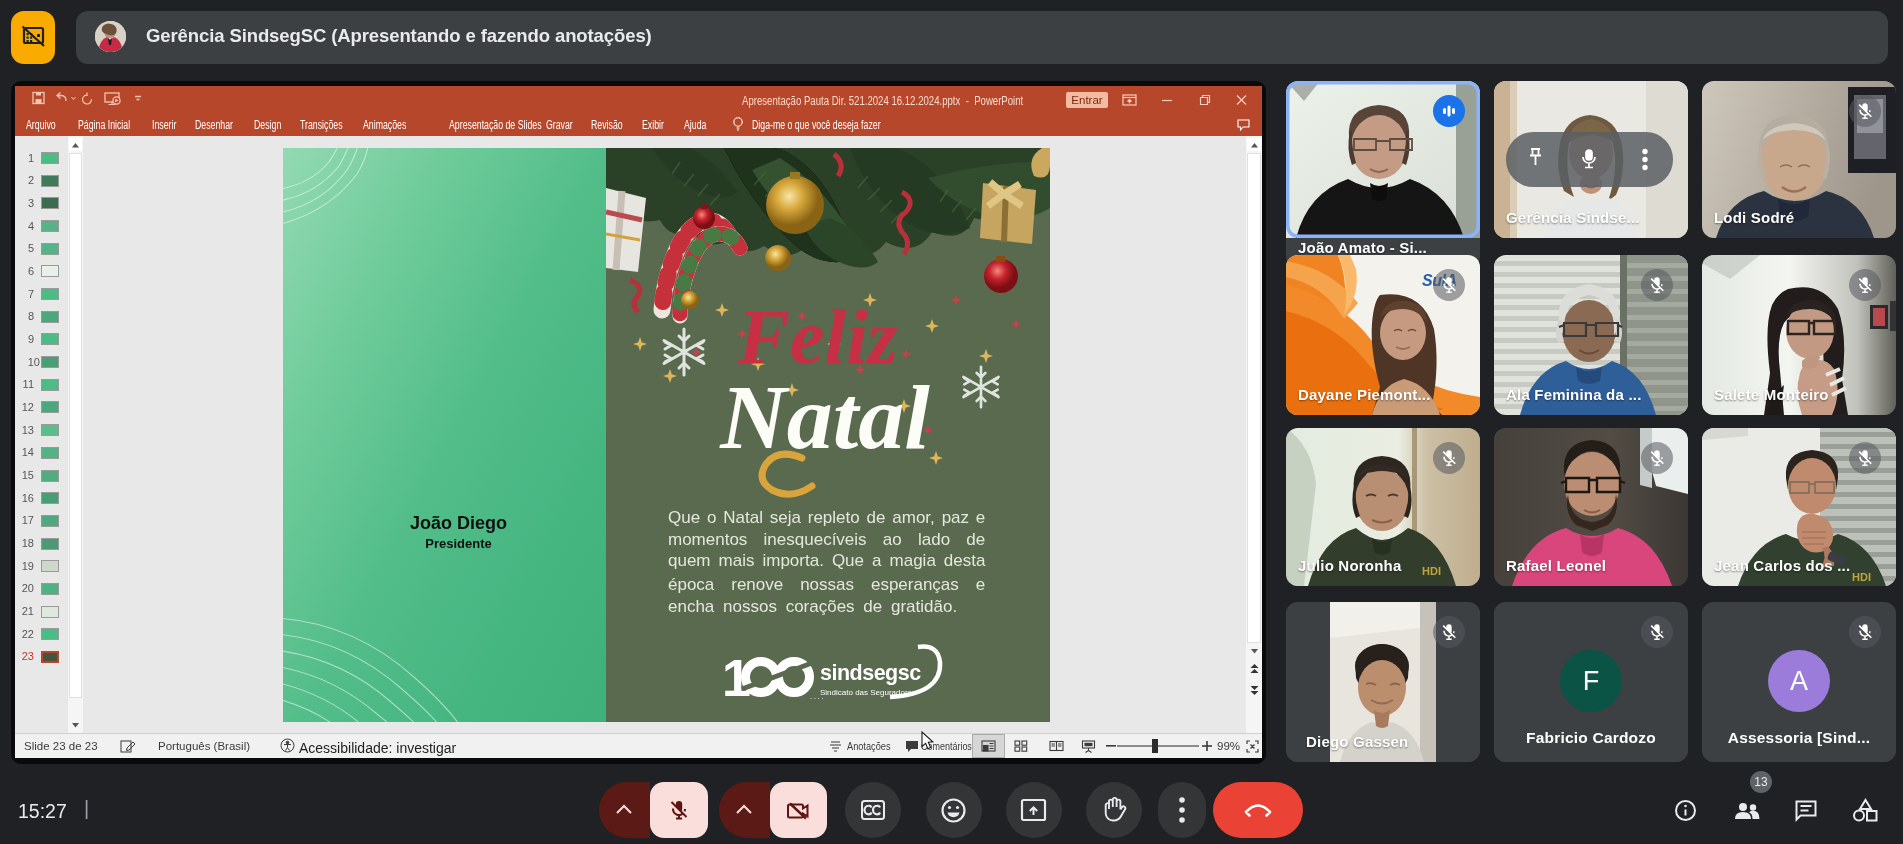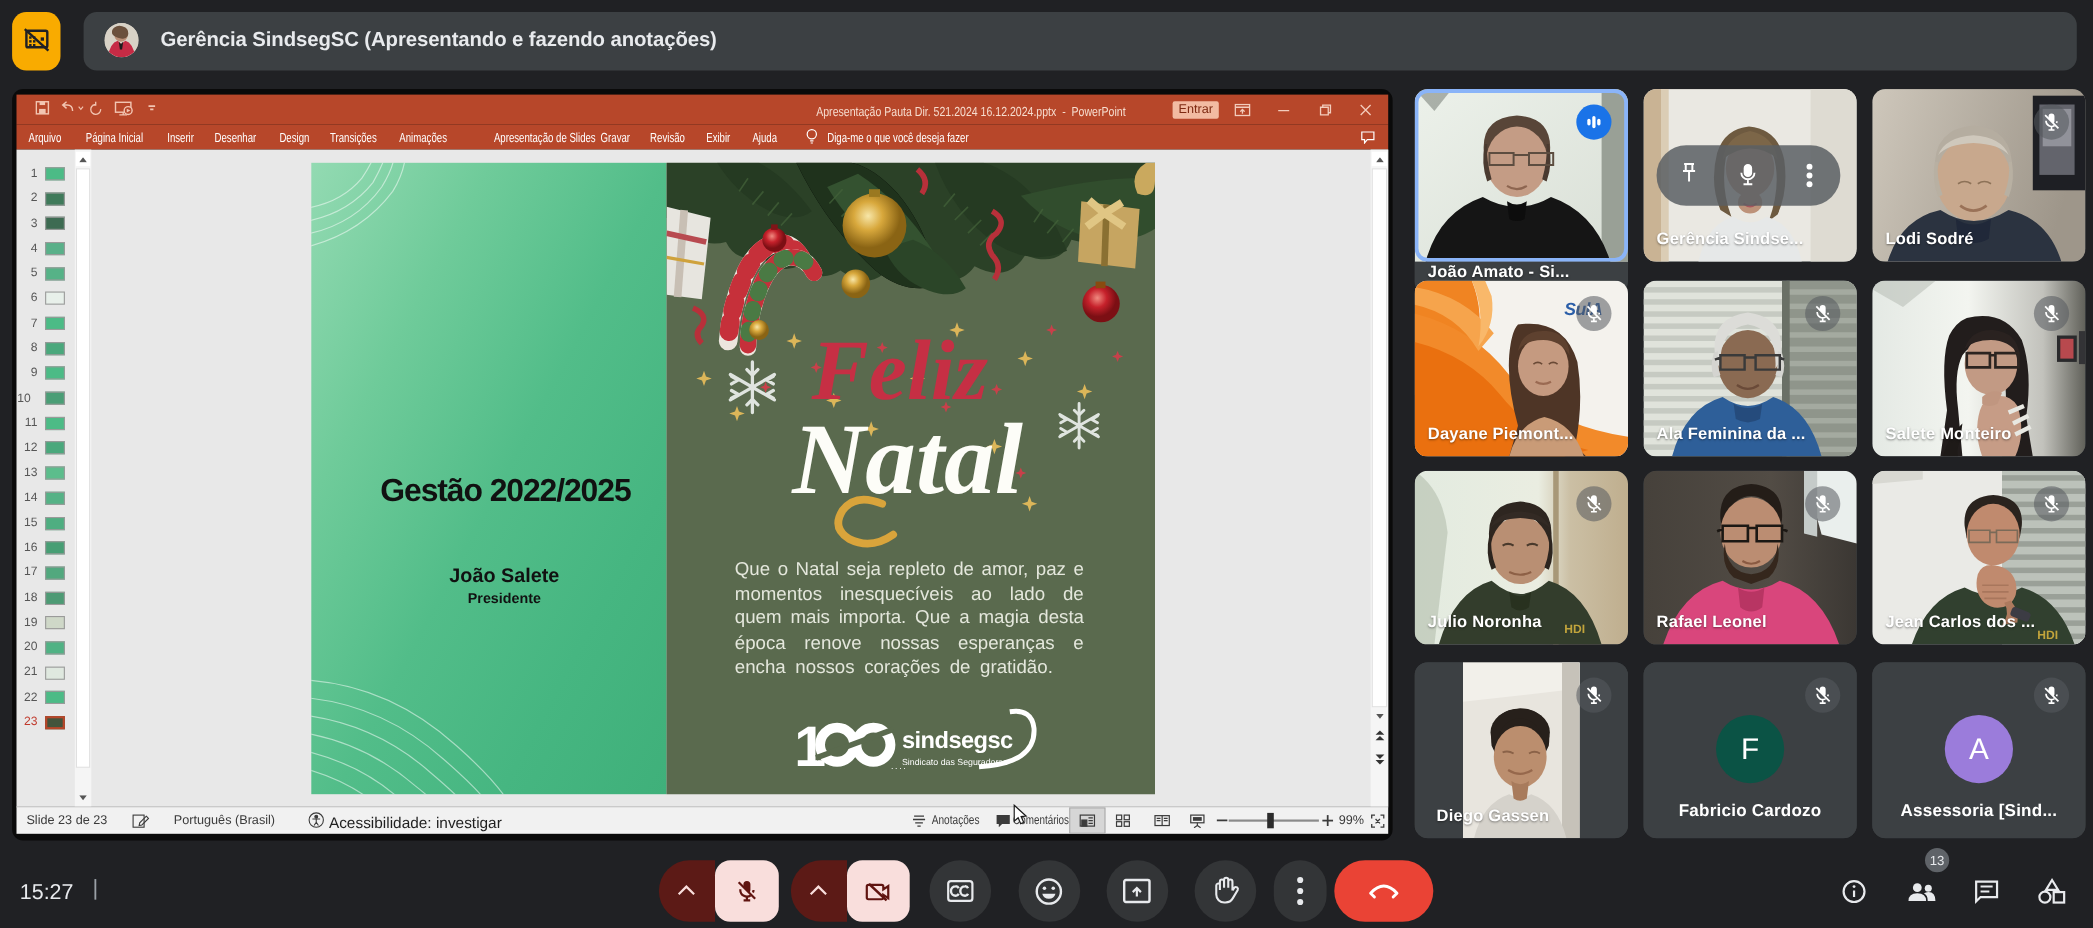--- a/index.html
+++ b/index.html
@@ -126,21 +126,21 @@
 <div class="thnum" style="left:14px;top:242px;color:#565656;">5</div>
 <div class="thumb" style="top:243px;background:#56b287;border:1px solid #9a9a9a;"></div>
 <div class="thnum" style="left:14px;top:265px;color:#565656;">6</div>
 <div class="thumb" style="top:265px;background:#e8f0ea;border:1px solid #9a9a9a;"></div>
 <div class="thnum" style="left:14px;top:288px;color:#565656;">7</div>
 <div class="thumb" style="top:288px;background:#4CBB86;border:1px solid #9a9a9a;"></div>
 <div class="thnum" style="left:14px;top:310px;color:#565656;">8</div>
 <div class="thumb" style="top:311px;background:#4aa87c;border:1px solid #9a9a9a;"></div>
 <div class="thnum" style="left:14px;top:333px;color:#565656;">9</div>
 <div class="thumb" style="top:333px;background:#4CBB86;border:1px solid #9a9a9a;"></div>
-<div class="thnum" style="left:8px;top:356px;color:#565656;">10</div>
+<div class="thnum" style="left:20px;top:356px;color:#565656;">10</div>
 <div class="thumb" style="top:356px;background:#4a9e76;border:1px solid #9a9a9a;"></div>
 <div class="thnum" style="left:14px;top:378px;color:#565656;">11</div>
 <div class="thumb" style="top:379px;background:#4CBB86;border:1px solid #9a9a9a;"></div>
 <div class="thnum" style="left:14px;top:401px;color:#565656;">12</div>
 <div class="thumb" style="top:401px;background:#4aa87c;border:1px solid #9a9a9a;"></div>
 <div class="thnum" style="left:14px;top:424px;color:#565656;">13</div>
 <div class="thumb" style="top:424px;background:#5cbd8c;border:1px solid #9a9a9a;"></div>
 <div class="thnum" style="left:14px;top:446px;color:#565656;">14</div>
 <div class="thumb" style="top:447px;background:#55b286;border:1px solid #9a9a9a;"></div>
 <div class="thnum" style="left:14px;top:469px;color:#565656;">15</div>
@@ -256,22 +256,21 @@
 <path d="M-10 42 Q26 38 46 14 Q54 2 58 -8"></path>
 <path d="M-8 470 Q70 474 132 530 Q166 560 180 582"></path>
 <path d="M-8 486 Q64 492 120 542 Q150 568 162 584"></path>
 <path d="M-8 502 Q58 510 108 554 Q134 576 144 588"></path>
 <path d="M-8 518 Q50 528 94 566 Q114 582 122 590"></path>
 <path d="M-8 534 Q44 546 80 578"></path>
 <path d="M-8 550 Q36 562 62 586"></path>
 </g>
     </svg>
 <div class="abs" id="scard"></div>
-<div class="sltxt" style="left:298px;top:430px;font-size:29px;font-weight:bold;letter-spacing:-1px;">Gestão 2022/2025</div>
-<div class="sltxt" style="left:297px;top:513px;font-size:18px;font-weight:bold;">João Salete</div>
+<div class="sltxt" style="left:297px;top:513px;font-size:18px;font-weight:bold;">João Diego</div>
 <div class="sltxt" style="left:297px;top:536px;font-size:13px;font-weight:bold;">Presidente</div>
 <svg class="abs" style="left:606px;top:148px" width="444" height="574" viewBox="0 0 444 574">
 <defs>
 <radialGradient id="gold" cx="40%" cy="35%">
           <stop offset="0%" stop-color="#f7e6a8"></stop>
           <stop offset="45%" stop-color="#d8a83c"></stop>
           <stop offset="100%" stop-color="#8a6414"></stop>
         </radialGradient>
 <radialGradient id="redb" cx="40%" cy="35%">
           <stop offset="0%" stop-color="#f08a80"></stop>

